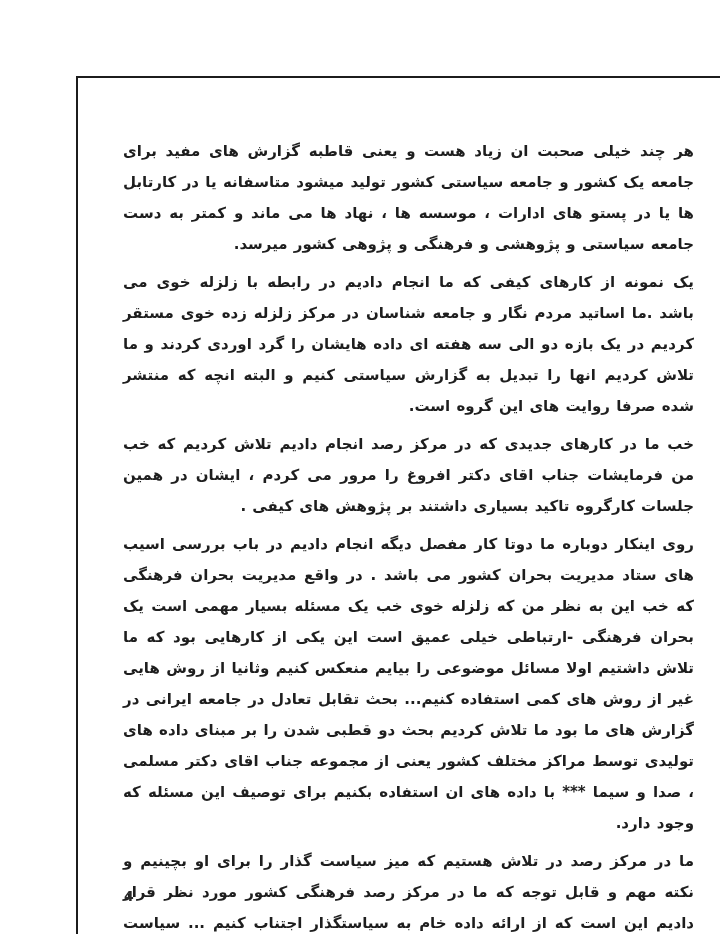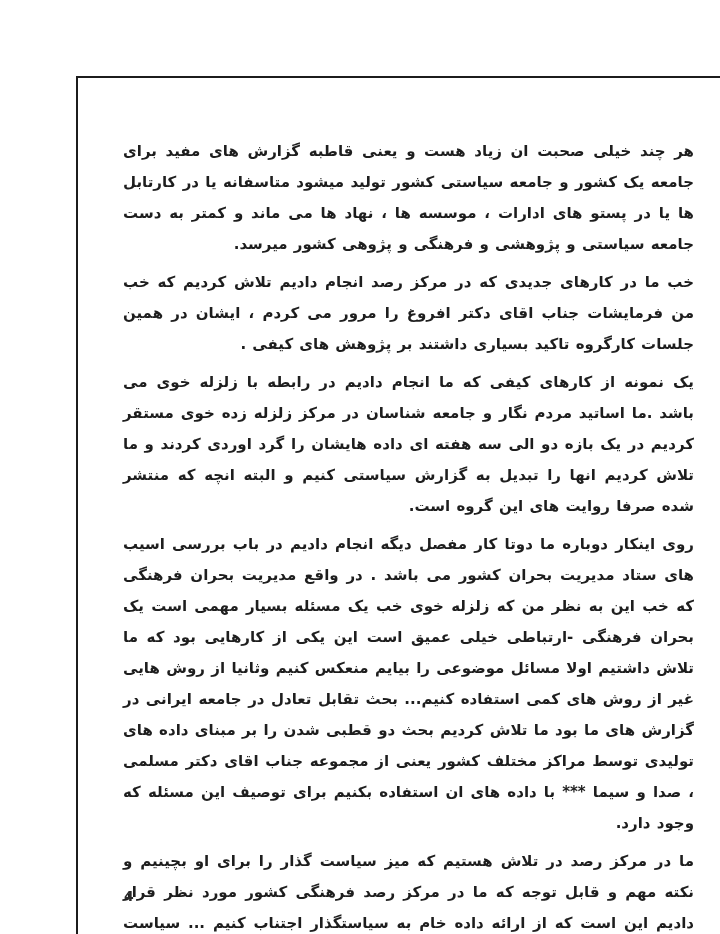--- a/index.html
+++ b/index.html
@@ -67,22 +67,22 @@
 </style>
 </head>
 <body>
 
 <div class="viewport">
 
   <div class="document-page">
 
     <div class="page-content">
       <p>هر چند خیلی صحبت ان زیاد هست و یعنی قاطبه گزارش های مفید برای جامعه یک کشور و جامعه سیاستی کشور تولید میشود متاسفانه یا در کارتابل ها یا در پستو های ادارات ، موسسه ها ، نهاد ها می ماند و کمتر به دست جامعه سیاستی و پژوهشی و فرهنگی و پژوهی کشور میرسد.</p>
+      <p>یک نمونه از کارهای کیفی که ما انجام دادیم در رابطه با  زلزله خوی می باشد .ما اساتید مردم نگار و جامعه شناسان در مرکز زلزله زده خوی مستقر کردیم در یک بازه دو الی سه هفته ای داده هایشان را گرد اوردی کردند و ما تلاش کردیم انها را تبدیل به  گزارش سیاستی کنیم و البته انچه که منتشر شده صرفا روایت های این گروه است.</p>
       <p>خب ما در کارهای جدیدی که در مرکز رصد انجام دادیم تلاش کردیم که خب من فرمایشات جناب اقای دکتر افروغ را مرور می کردم ، ایشان  در همین جلسات کارگروه تاکید بسیاری داشتند بر پژوهش های کیفی .</p>
-      <p>یک نمونه از کارهای کیفی که ما انجام دادیم در رابطه با  زلزله خوی می باشد .ما اساتید مردم نگار و جامعه شناسان در مرکز زلزله زده خوی مستقر کردیم در یک بازه دو الی سه هفته ای داده هایشان را گرد اوردی کردند و ما تلاش کردیم انها را تبدیل به  گزارش سیاستی کنیم و البته انچه که منتشر شده صرفا روایت های این گروه است.</p>
       <p>روی اینکار دوباره ما دوتا کار مفصل دیگه انجام دادیم در باب بررسی اسیب های ستاد مدیریت بحران کشور می باشد . در واقع مدیریت بحران فرهنگی که خب این به نظر من که زلزله خوی خب یک مسئله بسیار مهمی است یک بحران فرهنگی -ارتباطی خیلی عمیق است این یکی از کارهایی بود که ما تلاش داشتیم اولا مسائل موضوعی را بیایم منعکس کنیم وثانیا از روش هایی غیر از روش های کمی استفاده کنیم... بحث تقابل تعادل در جامعه ایرانی در گزارش های ما بود ما تلاش کردیم بحث دو قطبی شدن را بر مبنای داده های تولیدی توسط مراکز مختلف کشور یعنی از مجموعه جناب اقای دکتر مسلمی ، صدا و سیما *** با داده های ان استفاده بکنیم برای توصیف این مسئله که وجود دارد.</p>
       <p>ما در مرکز رصد در تلاش هستیم که میز سیاست گذار را برای او بچینیم و نکته مهم و قابل توجه که ما در مرکز رصد فرهنگی کشور مورد نظر قرار دادیم این است که از ارائه داده خام به سیاستگذار اجتناب کنیم ... سیاست گذار ما متاسفانه عادت کرده به مصرف داده های خام؛ این در حالیست که این اساتید و بزرگوارانی که دور این میز نشستند سالها تلاش علمی کردند تا بتوانند داده را تحلیل کنند...</p>
     </div>
 
     <div class="page-number">4</div>
 
   </div>
 
   <div class="bottom-gray-bar"></div>
 

